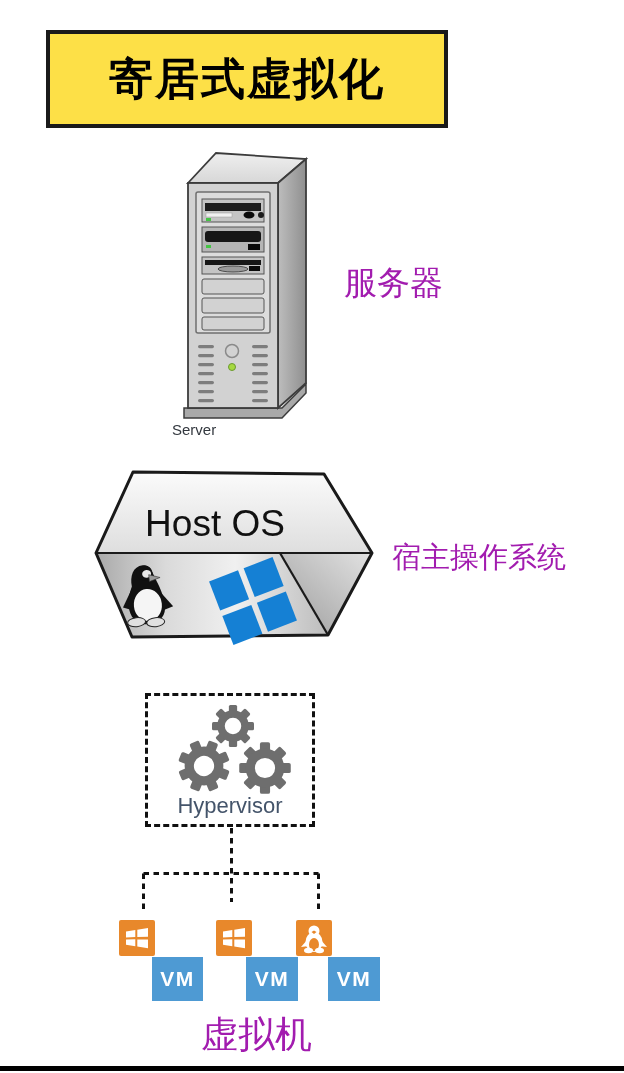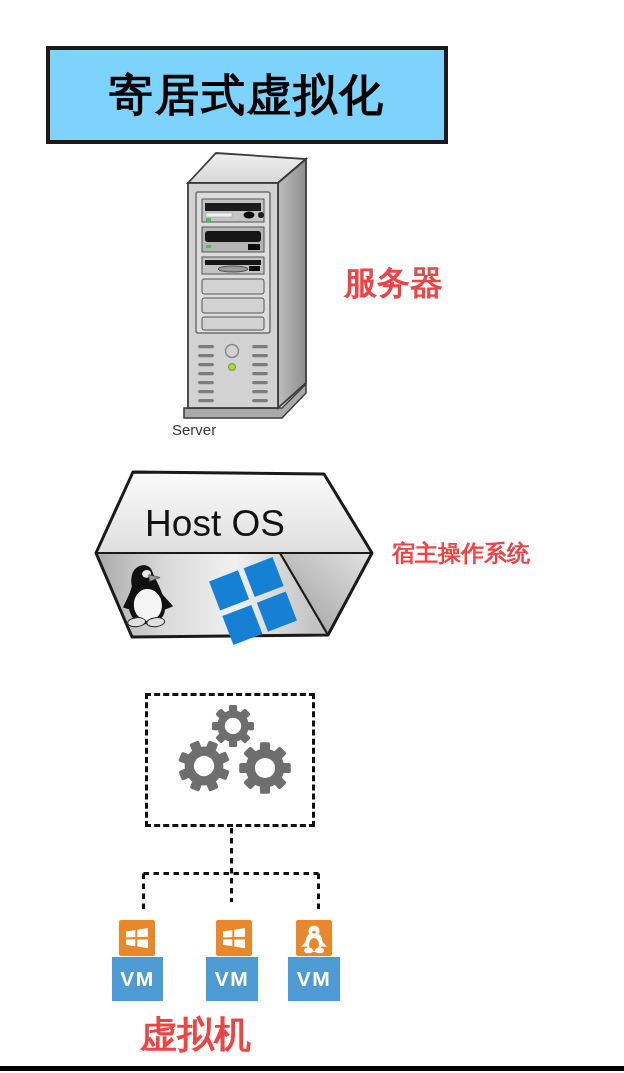--- a/index.html
+++ b/index.html
@@ -1,30 +1,30 @@
 <!DOCTYPE html>
 <html><head>
 <meta charset="utf-8">
 <style>
   html,body{margin:0;padding:0;background:#ffffff;}
   body{font-family:"Liberation Sans","DejaVu Sans",sans-serif;}
   .canvas{position:relative;width:624px;height:1073px;background:#fff;overflow:hidden;}
   .abs{position:absolute;}
 
   
-  .title-box{left:46px;top:46px;width:394px;height:90px;border:4px solid #1a1a1a;
-    display:flex;align-items:center;justify-content:center;background:#7dd3fc;}
+  .title-box{left:46px;top:30px;width:394px;height:90px;border:4px solid #1a1a1a;
+    display:flex;align-items:center;justify-content:center;background:#fde047;}
   .title-box span{font-size:44px;font-weight:bold;color:#000;letter-spacing:2px;}
 
   
-  .annot{color:#ef4444;white-space:nowrap;font-weight:bold;}
+  .annot{color:#a21caf;white-space:nowrap;}
   .annot-server{left:344px;top:261px;font-size:33px;}
-  .annot-hostos{left:392px;top:538px;font-size:23px;}
+  .annot-hostos{left:392px;top:538px;font-size:29px;}
   .annot-hyper{left:359px;top:724px;font-size:31px;}
-  .annot-vm{left:140px;top:1010px;width:180px;text-align:left;font-size:37px;}
+  .annot-vm{left:132px;top:1010px;width:180px;text-align:right;font-size:37px;}
 
   
   .server-svg{left:172px;top:146px;}
   .server-caption{left:172px;top:421px;width:140px;text-align:left;
     font-size:15px;color:#33383f;}
 
   
   .hostos-svg{left:88px;top:462px;}
   .hostos-label{left:130px;top:503px;width:170px;text-align:center;
     font-size:37px;color:#111;}
@@ -37,21 +37,21 @@
     font-size:22px;color:#44546A;}
 
   
   .connector-svg{left:0;top:815px;}
 
   
   .os-badge{width:36px;height:36px;background:#E8882B;border-radius:2px;}
   .badge-1{left:119px;top:920px;}
   .badge-2{left:216px;top:920px;}
   .badge-3{left:296px;top:920px;}
-  .vm-box{height:44px;background:#4E9AD3;display:flex;align-items:center;justify-content:center;}
+  .vm-box{height:44px;background:#4E9AD3;display:flex;align-items:center;justify-content:center;margin-left:40px;}
   .vm-box span{color:#fff;font-weight:bold;font-size:21px;letter-spacing:1.5px;}
   .vm-1{left:112px;top:957px;width:51px;}
   .vm-2{left:206px;top:957px;width:52px;}
   .vm-3{left:288px;top:957px;width:52px;}
 
   .bottom-rule{left:0;top:1066px;width:624px;height:5px;background:#000;}
 </style>
 </head>
 <body>
 
@@ -190,20 +190,21 @@
             <rect x="-5.5" y="-28" width="11" height="13" rx="2" transform="rotate(270)"></rect>
             <rect x="-5.5" y="-28" width="11" height="13" rx="2" transform="rotate(315)"></rect>
           </g>
           <circle r="16" fill="none" stroke="#6E6E6E" stroke-width="10"></circle>
         </g>
       </defs>
       <use href="#gear" transform="translate(85,30) scale(0.75)"></use>
       <use href="#gear" transform="translate(56,70) scale(0.92) rotate(22)"></use>
       <use href="#gear" transform="translate(117,72) scale(0.92)"></use>
     </svg>
+    <div class="hyper-label">Hypervisor</div>
   </div>
 
   <svg class="abs connector-svg" width="624" height="110" viewBox="0 0 624 110">
     <g stroke="#111" stroke-width="3" stroke-dasharray="5.5,4.5" fill="none">
       <line x1="231.5" y1="13" x2="231.5" y2="87"></line>
       <line x1="143.5" y1="58.5" x2="318.5" y2="58.5"></line>
       <line x1="143.5" y1="58.5" x2="143.5" y2="98"></line>
       <line x1="318.5" y1="58.5" x2="318.5" y2="98"></line>
     </g>
   </svg>

